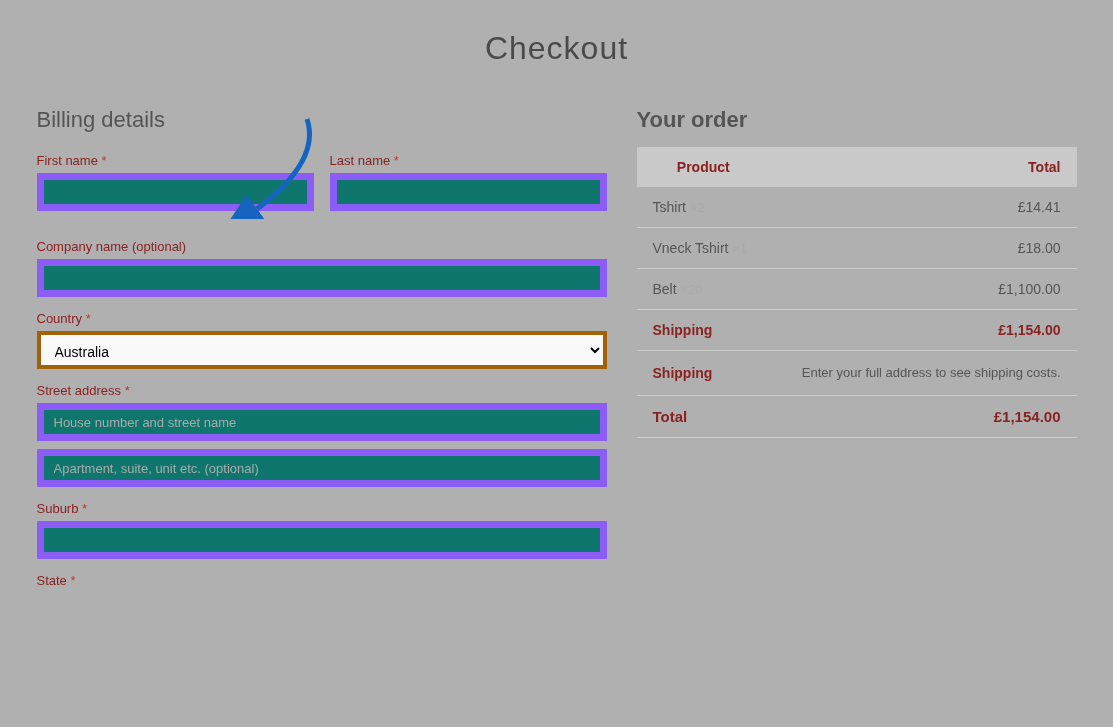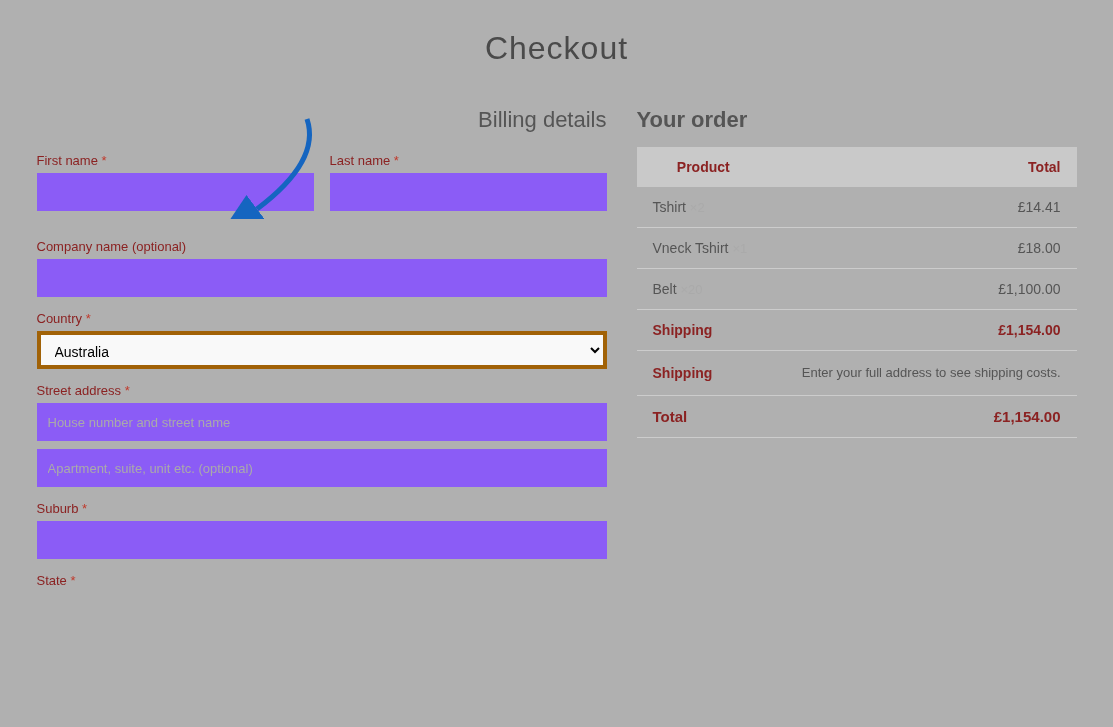--- a/index.html
+++ b/index.html
@@ -27,21 +27,20 @@
     
     .billing-section {
       flex: 1;
       min-width: 0;
     }
     .billing-title {
       font-size: 22px;
       font-weight: 400;
       color: #555;
       margin-bottom: 20px;
-      text-align: right;
     }
     .form-row {
       display: flex;
       gap: 16px;
       margin-bottom: 14px;
     }
     .form-group {
       display: flex;
       flex-direction: column;
       margin-bottom: 14px;
@@ -50,22 +49,22 @@
     .form-label {
       font-size: 13px;
       color: #8b2222;
       margin-bottom: 5px;
     }
     .required-star {
       color: #c0392b;
     }
     .form-input {
       padding: 8px 10px;
-      border: 1px solid #8b5cf6;
-      background: #8b5cf6;
+      border: 7px solid #8b5cf6;
+      background: #0f766e;
       font-size: 14px;
       outline: none;
       width: 100%;
       height: 38px;
     }
     .form-select {
       padding: 8px 10px;
       border: 4px solid #a16207;
       background: #f9f9f9;
       font-size: 14px;

